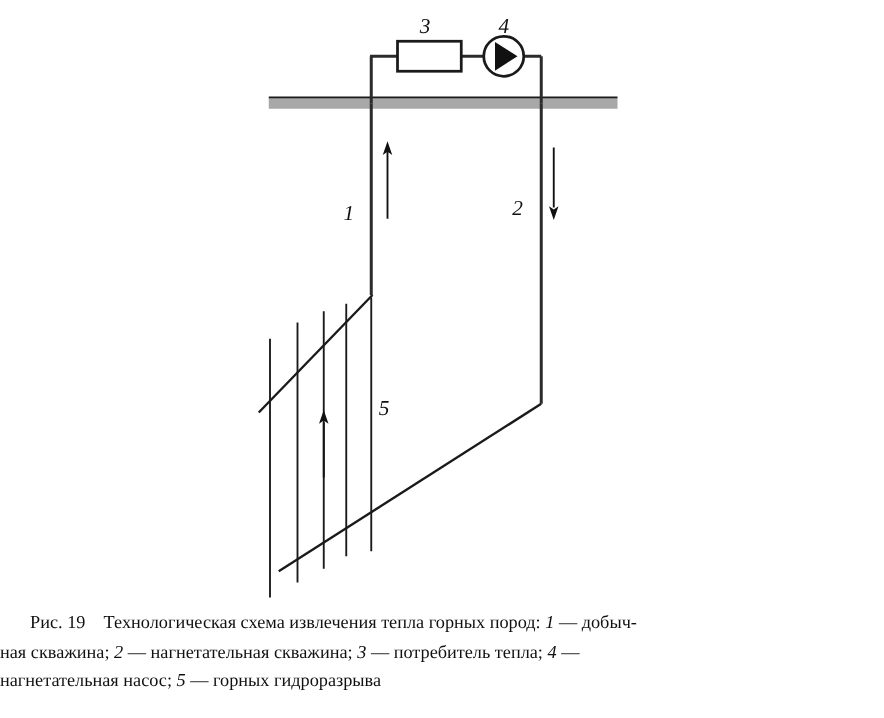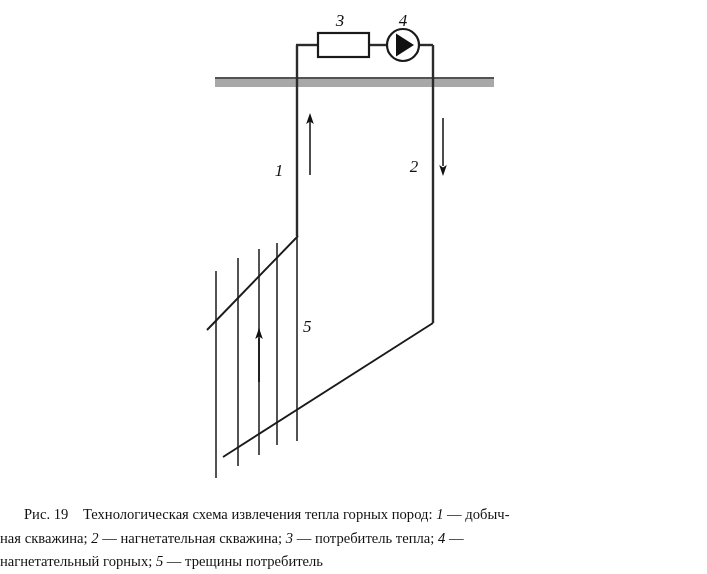--- a/index.html
+++ b/index.html
@@ -34,21 +34,20 @@
   }
   .caption {
     position: absolute;
     left: 0;
     top: 487px;
     width: 707px;
     font-family: "Liberation Serif", "DejaVu Serif", serif;
     font-size: 14.6px;
     line-height: 23.5px;
     color: #111111;
-    margin-top: 16px;
   }
   .caption-line {
     display: block;
     white-space: pre;
     text-align: left;
   }
   .caption-line.first {
     text-align: left;
     padding-left: 24px;
   }
@@ -134,16 +133,16 @@
       <text class="diag-label" x="403" y="26" text-anchor="middle">4</text>
       <text class="diag-label" x="279" y="176" text-anchor="middle">1</text>
       <text class="diag-label" x="414" y="172" text-anchor="middle">2</text>
       <text class="diag-label" x="303" y="332" text-anchor="start">5</text>
     </svg>
   </div>
 
   <div class="caption">
     <span class="caption-line first"><span>Рис. 19</span><span>    </span><span>Технологическая схема извлечения тепла горных пород: </span><span class="cap-it">1</span><span> — добыч-</span></span>
     <span class="caption-line"><span>ная скважина; </span><span class="cap-it">2</span><span> — нагнетательная скважина; </span><span class="cap-it">3</span><span> — потребитель тепла; </span><span class="cap-it">4</span><span> —</span></span>
-    <span class="caption-line"><span>нагнетательный горных; </span><span class="cap-it">5</span><span> — трещины потребитель</span></span>
+    <span class="caption-line"><span>нагнетательная насос; </span><span class="cap-it">5</span><span> — горных гидроразрыва</span></span>
   </div>
 
 </div>
 
 </body></html>

